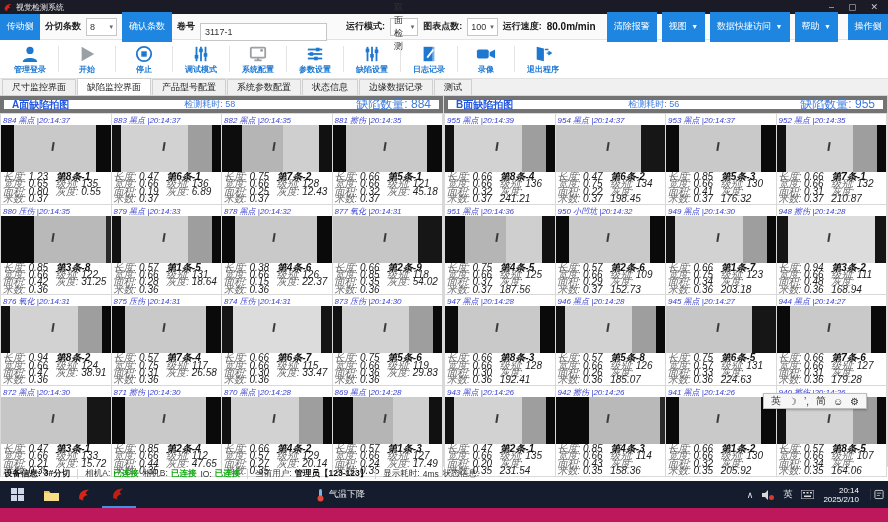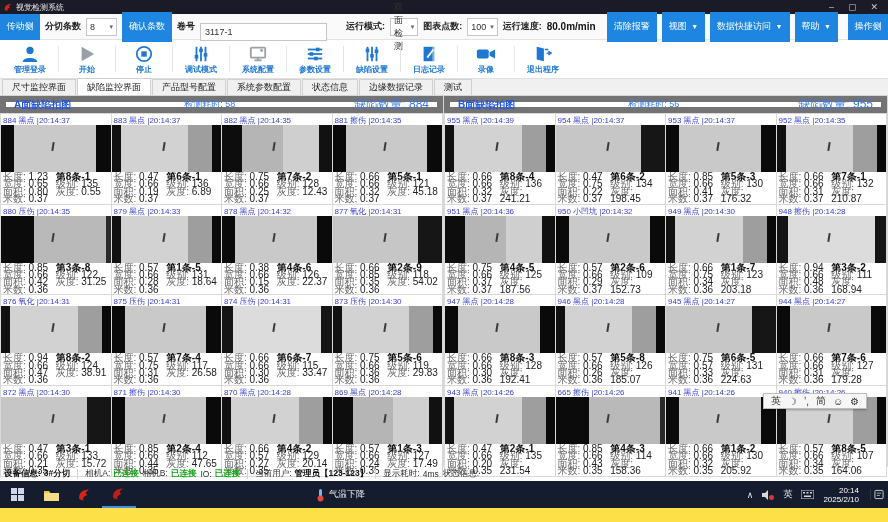--- a/index.html
+++ b/index.html
@@ -1,18 +1,18 @@
 <!DOCTYPE html>
 <html><head>
 <meta charset="utf-8">
 <style>
   * { margin:0; padding:0; box-sizing:border-box; }
   html,body { width:888px; height:522px; overflow:hidden; background:#000;
     font-family:"Liberation Sans","DejaVu Sans",sans-serif; }
-  .window { position:relative; width:888px; height:522px; background:#fde047; overflow:hidden; }
+  .window { position:relative; width:888px; height:522px; background:#be185d; overflow:hidden; }
 
   
   .titlebar { height:14px; background:#1b1b27; display:flex; align-items:center; padding:0 4px; }
   .titlebar .logo { width:9px; height:9px; margin-right:3px; }
   .titlebar .ttl { color:#e8e8e8; font-size:8px; flex:1; }
   .winctl { display:flex; gap:14px; color:#c9c9c9; font-size:9px; margin-right:6px; }
   .winctl span { cursor:default; line-height:9px; }
 
   
   .toolbar1 { height:26px; background:#fafafa; border-bottom:1px solid #e3e3e3;
@@ -49,28 +49,28 @@
   .tab.active { background:#fff; height:17px; position:relative; z-index:2; }
 
   .subtabs { height:16px; background:#fff; display:flex; align-items:center; padding-left:12px;
     gap:2px; border-bottom:1px solid #e6e6e6; }
   .subtab { font-size:9px; color:#555; padding:1px 16px; background:none; border:none; }
   .subtab.active { color:#111; font-weight:bold; border-bottom:2px solid #888; }
 
   
   .panels { display:flex; height:370px; }
   .panel { width:444px; border-right:1px solid #d7d7d7; display:flex; flex-direction:column; }
-  .panel-hd { height:17px; display:flex; align-items:center; padding:0 8px; border:6px solid #737373;
+  .panel-hd { height:17px; display:flex; align-items:center; padding:0 8px; border:4px solid #737373;
     background:#fff; }
   .panel-hd .p-title { font-size:10px; font-weight:bold; color:#2457e0; flex:1; }
   .panel-hd .p-mid { font-size:9px; color:#3f7bdc; flex:1; }
   .panel-hd .p-right { font-size:12px; color:#3f7bdc; }
   .grid { flex:1; display:grid; grid-template-columns:repeat(4,1fr); grid-auto-rows:1fr;
     gap:1px; background:#d9d9d9; border:1px solid #d9d9d9; }
-  .card { background:#fff; display:flex; flex-direction:column; overflow:hidden; }
+  .card { background:#fff; display:flex; flex-direction:column; overflow:hidden;font-style:italic; }
   .card-head { height:11px; font-size:8px; color:#3a41cf; padding:1px 2px 0; white-space:nowrap;
     overflow:hidden; background:#fff; }
   .card-head b { font-weight:normal; }
   .card-img { height:47px; background:#bdbdbd; position:relative; }
   .card-img::after { content:""; position:absolute; left:47%; top:36%; width:2px; height:9px;
     background:#3a3a3a; transform:rotate(9deg); }
   .v1 { background:linear-gradient(90deg,#0a0a0a 0 12%,#c9c9c9 12% 86%,#0a0a0a 86% 100%); }
   .v2 { background:linear-gradient(90deg,#111 0 8%,#d2d2d2 8% 70%,#9e9e9e 70% 92%,#0a0a0a 92%); }
   .v3 { background:linear-gradient(90deg,#0d0d0d 0 18%,#b5b5b5 18% 55%,#cfcfcf 55% 88%,#111 88%); }
   .v4 { background:linear-gradient(90deg,#0b0b0b 0 30%,#b9b9b9 30% 95%,#2a2a2a 95%); }
@@ -954,21 +954,21 @@
       <div class="col">
         <div class="strip">第2条-1</div>
         <div><span class="lb">级别:</span> <span class="vl">135</span></div>
         <div><span class="lb">灰度:</span> <span class="vl">231.54</span></div>
       </div>
     </div>
   </div>
 
   <div class="card">
     <div class="card-head">
-      <span>665</span>
+      <span>942</span>
       <b>擦伤</b>
       <span>|20:14:26</span>
     </div>
     <div class="card-img v4"></div>
     <div class="card-info">
       <div class="col">
         <div><span class="lb">长度:</span> <span class="vl">0.85</span></div>
         <div><span class="lb">宽度:</span> <span class="vl">0.66</span></div>
         <div><span class="lb">面积:</span> <span class="vl">0.43</span></div>
         <div><span class="lb">米数:</span> <span class="vl">0.35</span></div>

